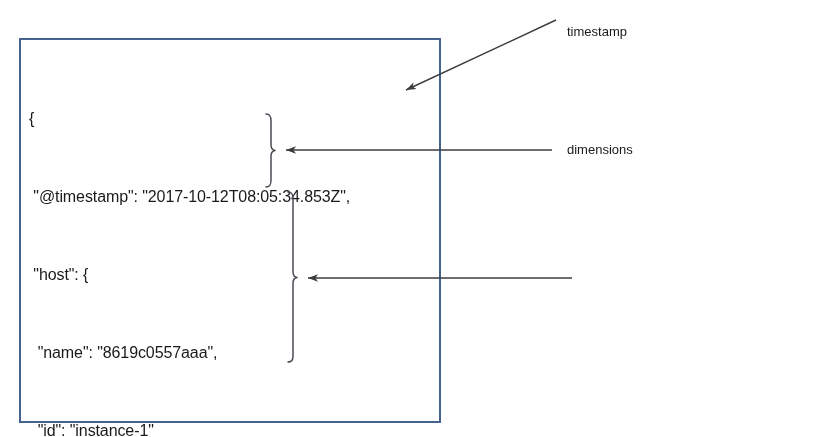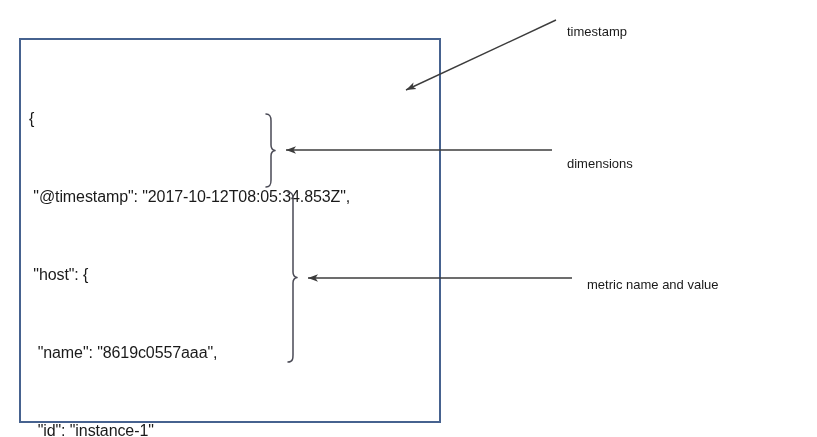--- a/index.html
+++ b/index.html
@@ -52,21 +52,21 @@
 
   
   .annot-label {
     position: absolute;
     font-family: "Liberation Sans", sans-serif;
     font-size: 13px;
     color: #1a1a1a;
     white-space: nowrap;
   }
   .label-timestamp { left: 567px; top: 24px; }
-  .label-dimensions { left: 567px; top: 156px; }
+  .label-dimensions { left: 567px; top: 142px; }
   .label-metric    { left: 587px; top: 277px; }
 
   
   #overlay {
     position: absolute;
     left: 0;
     top: 0;
     width: 817px;
     height: 437px;
     pointer-events: none;
@@ -94,21 +94,20 @@
       
       
       
     </div>
   </div>
 
   <div class="annot-label label-timestamp">timestamp</div>
 
   <div class="annot-label label-dimensions">dimensions</div>
 
-  <div class="annot-label label-metric">metric name and value</div>
 
   <svg id="overlay" viewBox="0 0 817 437" xmlns="http://www.w3.org/2000/svg">
 
     <defs>
       <marker id="arrowhead" markerWidth="11" markerHeight="8" refX="10" refY="4" orient="auto" markerUnits="userSpaceOnUse">
         <path d="M10,4 L0,0.3 L2.6,4 L0,7.7 Z" fill="#3c3c3c"></path>
       </marker>
     </defs>
 
     <line x1="556" y1="20" x2="406" y2="90" stroke="#3c3c3c" stroke-width="1.4" marker-end="url(#arrowhead)"></line>

